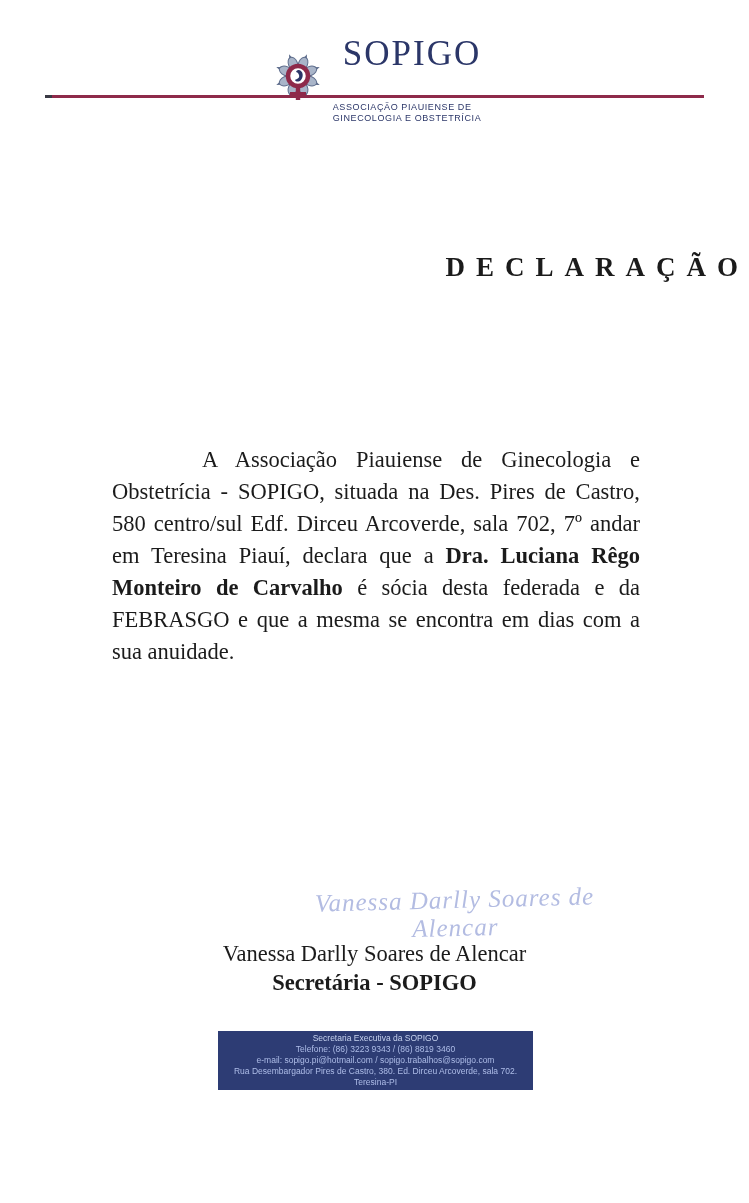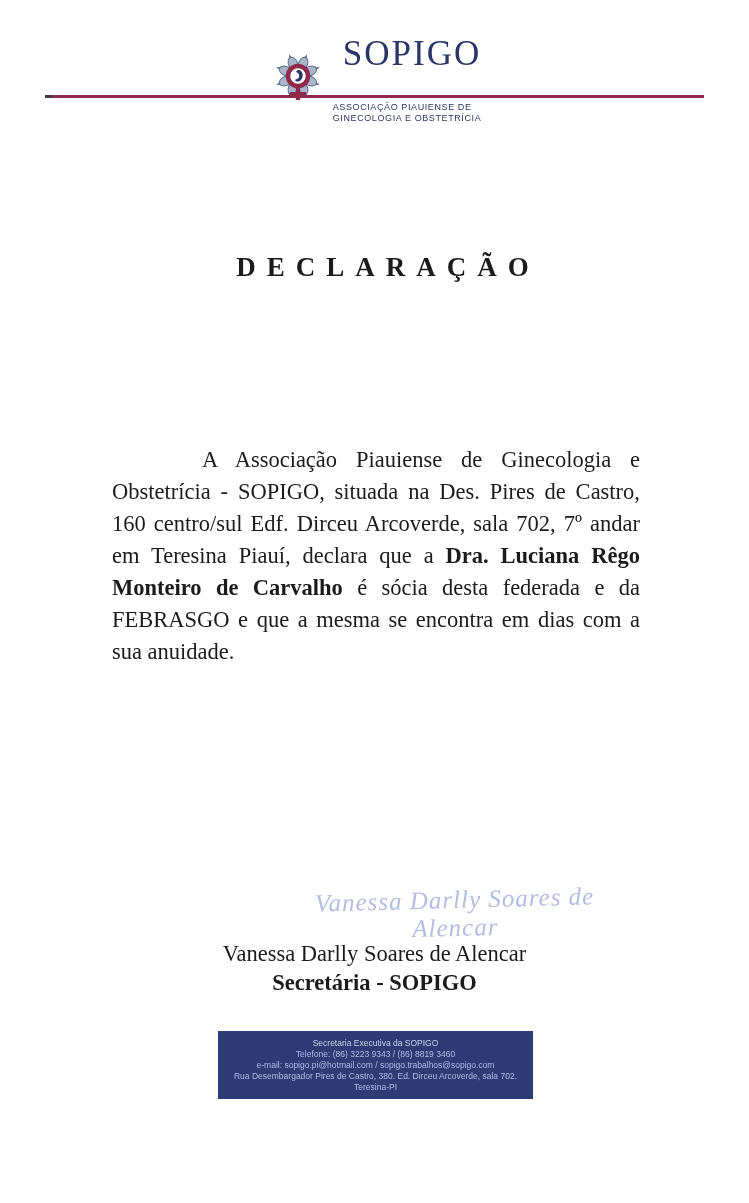--- a/index.html
+++ b/index.html
@@ -42,21 +42,21 @@
   .header-rule{
     position:absolute;top:95px;left:45px;width:659px;height:3px;
     background:var(--rule-maroon);
   }
   .header-rule::before{
     content:"";position:absolute;left:0;top:0;width:7px;height:3px;background:#3a3a44;
   }
   
   .doc-title{
     position:absolute;top:252px;left:0;width:100%;
-    text-align:center;
+    text-align:right;
     font-weight:bold;font-size:27px;letter-spacing:11px;text-indent:11px;padding-left:16px;
   }
   
   .doc-body{
     position:absolute;top:444px;left:112px;width:528px;
     font-size:22.5px;line-height:32px;
     text-align:justify;text-indent:90px;
   }
   .doc-body strong{font-weight:bold;}
   
@@ -76,21 +76,21 @@
   .signatory-name{
     position:absolute;top:941px;left:0;width:100%;
     text-align:center;font-size:22.5px;
   }
   .signatory-role{
     position:absolute;top:970px;left:0;width:100%;
     text-align:center;font-size:22.5px;font-weight:bold;
   }
   
   .footer-box{
-    position:absolute;top:1031px;left:218px;width:315px;height:68px;
+    position:absolute;top:1031px;left:218px;width:315px;height:59px;
     background:var(--footer-bg);
     display:flex;flex-direction:column;justify-content:center;align-items:center;
     gap:0;
   }
   .footer-line{
     font-family:"Liberation Sans", sans-serif;
     font-size:8.5px;line-height:11px;
     color:var(--footer-text);
     text-align:center;white-space:nowrap;
   }
@@ -136,21 +136,21 @@
       <div class="logo-name">SOPIGO</div>
       <div class="logo-subtitle">ASSOCIAÇÃO  PIAUIENSE  DE
 GINECOLOGIA E OBSTETRÍCIA</div>
     </div>
   </div>
 
   <div class="header-rule"></div>
 
   <div class="doc-title">DECLARAÇÃO</div>
 
-  <p class="doc-body"><span>A Associação Piauiense de Ginecologia e Obstetrícia - SOPIGO, situada na Des. Pires de Castro, 160 centro/sul Edf. Dirceu Arcoverde, sala 702, 7º andar em Teresina Piauí, declara que a </span><strong>Dra. Luciana Rêgo Monteiro de Carvalho</strong><span> é sócia desta federada e da FEBRASGO e que a mesma se encontra em dias com a sua anuidade.</span></p>
+  <p class="doc-body"><span>A Associação Piauiense de Ginecologia e Obstetrícia - SOPIGO, situada na Des. Pires de Castro, 580 centro/sul Edf. Dirceu Arcoverde, sala 702, 7º andar em Teresina Piauí, declara que a </span><strong>Dra. Luciana Rêgo Monteiro de Carvalho</strong><span> é sócia desta federada e da FEBRASGO e que a mesma se encontra em dias com a sua anuidade.</span></p>
 
 
   <div class="signature-script">Vanessa Darlly Soares de Alencar</div>
   <div class="signatory-name">Vanessa Darlly Soares de Alencar</div>
   <div class="signatory-role">Secretária - SOPIGO</div>
 
   <div class="footer-box">
     <div class="footer-line first">Secretaria Executiva da SOPIGO</div>
     <div class="footer-line">Telefone: (86) 3223 9343 / (86) 8819 3460</div>
     <div class="footer-line">e-mail: sopigo.pi@hotmail.com / sopigo.trabalhos@sopigo.com</div>

